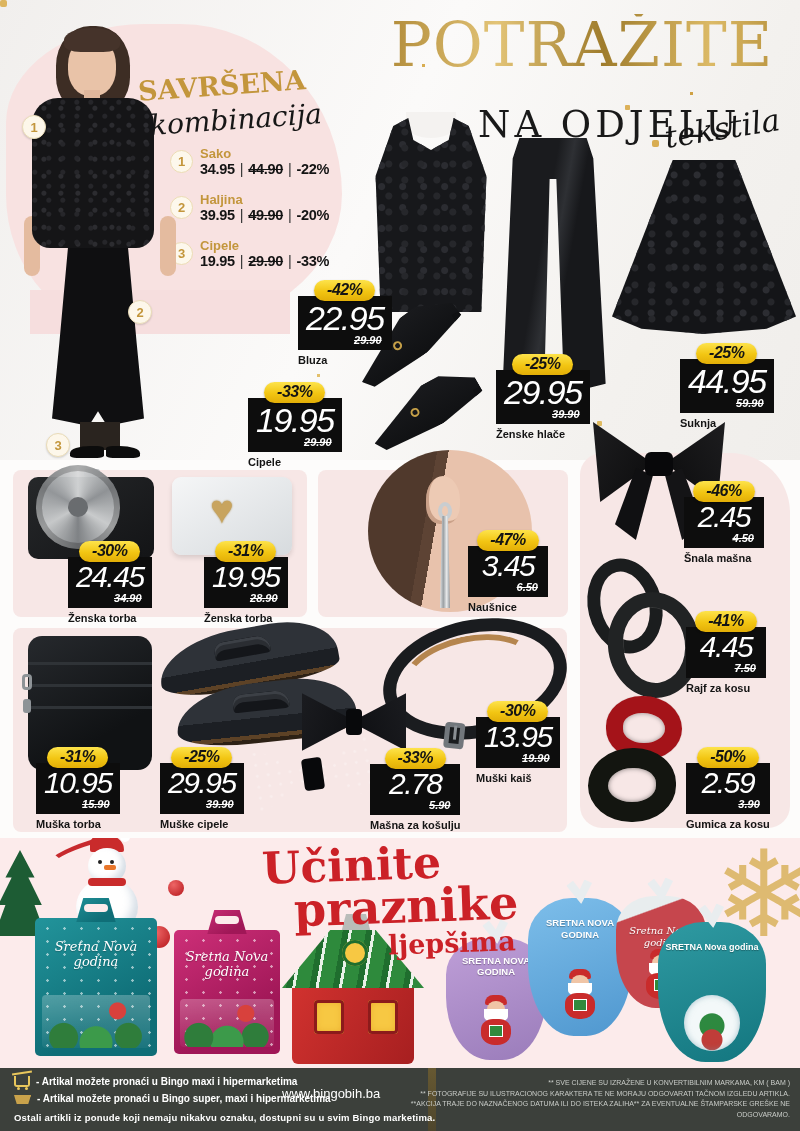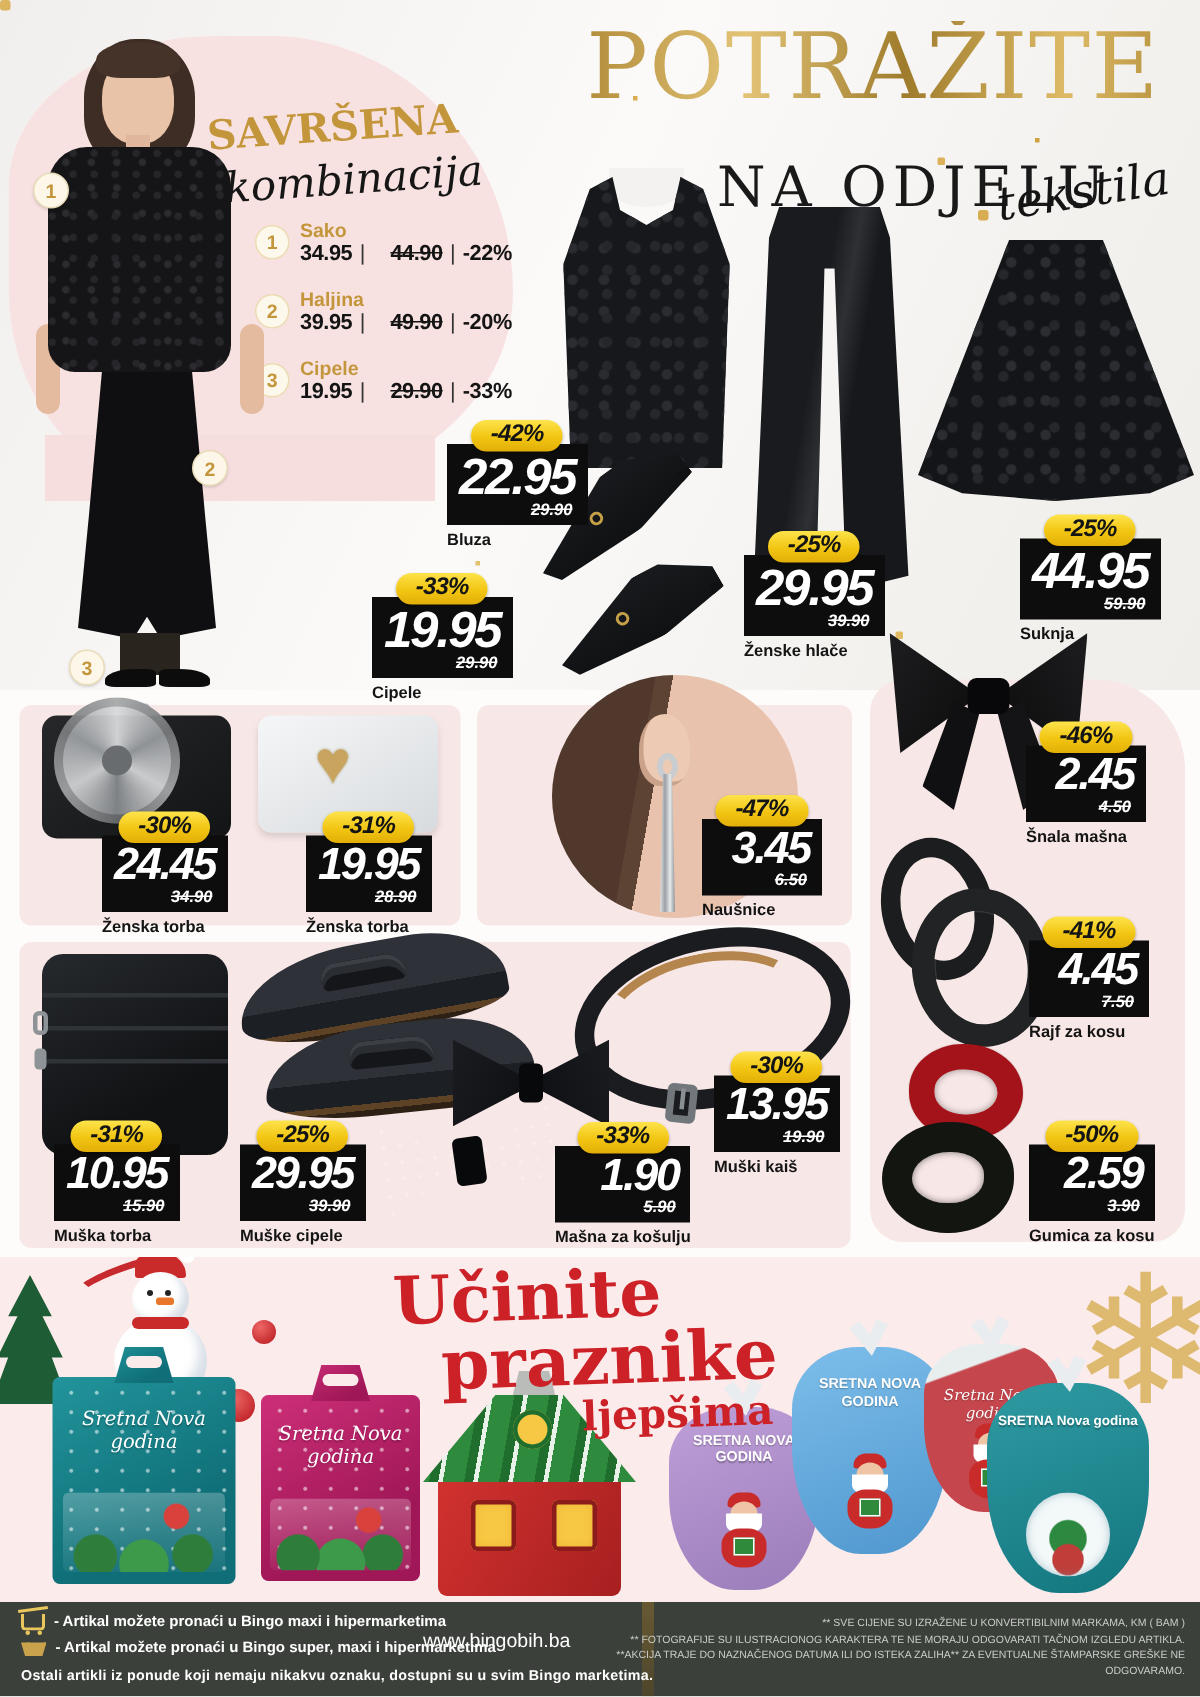--- a/index.html
+++ b/index.html
@@ -10,21 +10,21 @@
 
   
   .ptag { position:absolute; z-index:6; width:max-content; }
   .ptag .disc { position:relative; z-index:2; width:max-content; margin:0 auto;
      background:linear-gradient(180deg,#fde34b,#f2c512 55%,#e2ae07);
      color:#141414; font-weight:800; font-style:italic; font-size:16px;
      padding:1px 13px 2px; border-radius:14px; letter-spacing:-.5px;
      box-shadow:0 1px 2px rgba(0,0,0,.35); }
   .ptag .box { background:#0d0d0d; color:#fff; margin-top:-5px; padding:6px 8px 4px;
      text-align:center; min-width:80px; }
-  .ptag .pval { font-size:30px; font-weight:700; font-style:italic; letter-spacing:-1.5px; line-height:.95;text-align:right; }
+  .ptag .pval { font-size:30px; font-weight:400; font-style:italic; letter-spacing:-1.5px; line-height:.95; }
   .ptag .pold { font-size:11px; font-weight:700; font-style:italic; text-decoration:line-through;
      line-height:1.1; text-align:right; padding-right:2px; }
   .ptag .lab { color:#141414; font-weight:700; font-size:11px; margin-top:4px; text-align:left; }
   .ptag.lg .pval { font-size:34px; }
   .ptag.lg .box { min-width:84px; }
 
   
   .blob { position:absolute; left:6px; top:24px; width:336px; height:308px;
      background:#f8e2e1; border-radius:46% 54% 58% 42% / 36% 62% 50% 50%; }
   .blob2 { position:absolute; left:30px; top:290px; width:260px; height:44px; background:#f6dede; }
@@ -39,21 +39,21 @@
   .combo-h1 { position:absolute; left:138px; top:70px; font-family:"DejaVu Serif", serif;
      font-weight:700; font-size:27px; color:#c3963c; transform:rotate(-4deg); letter-spacing:0; }
   .combo-h2 { position:absolute; left:150px; top:103px; font-family:"DejaVu Serif", serif;
      font-style:italic; font-size:28px; color:#161616; transform:rotate(-4deg); }
   .citem { position:absolute; left:170px; width:200px; }
   .citem .cnum { position:absolute; left:0; top:4px; width:23px; height:23px; border-radius:50%;
      background:#fdf8ec; border:1px solid #ecdcb4; color:#c3963c; font-weight:700; font-size:13px;
      display:flex; align-items:center; justify-content:center; }
   .citem .cname { margin-left:30px; color:#c3963c; font-weight:700; font-size:13px; }
   .citem .cline { margin-left:30px; color:#141414; font-weight:700; font-size:14.5px; letter-spacing:-.3px; }
-  .citem .cold { text-decoration:line-through;margin-left:12px; }
+  .citem .cold { text-decoration:line-through; }
   .csep::before { content:"|"; margin:0 5px; font-weight:400; color:#333; }
   .marker { position:absolute; width:24px; height:24px; border-radius:50%; background:#fdf7ea;
      border:1px solid #eadcb8; color:#c3963c; font-weight:700; font-size:13px; z-index:5;
      display:flex; align-items:center; justify-content:center; box-shadow:0 1px 2px rgba(0,0,0,.15); }
 
   
   .model { position:absolute; left:14px; top:26px; width:195px; height:434px; z-index:2; }
   .m-hair { position:absolute; left:42px; top:0; width:74px; height:86px; background:#3d2d24;
      border-radius:46% 46% 40% 40%; }
   .m-face { position:absolute; left:54px; top:10px; width:48px; height:60px; background:#e9c3a8;
@@ -480,21 +480,21 @@
     <div class="disc">-25%</div>
     <div class="box">
       <div class="pval">29.95</div>
       <div class="pold">39.90</div>
     </div>
     <div class="lab">Muške cipele</div>
   </div>
   <div class="ptag" style="left:370px; top:748px;">
     <div class="disc">-33%</div>
     <div class="box">
-      <div class="pval">1.90</div>
+      <div class="pval">2.78</div>
       <div class="pold">5.90</div>
     </div>
     <div class="lab">Mašna za košulju</div>
   </div>
   <div class="ptag" style="left:476px; top:701px;">
     <div class="disc">-30%</div>
     <div class="box">
       <div class="pval">13.95</div>
       <div class="pold">19.90</div>
     </div>

